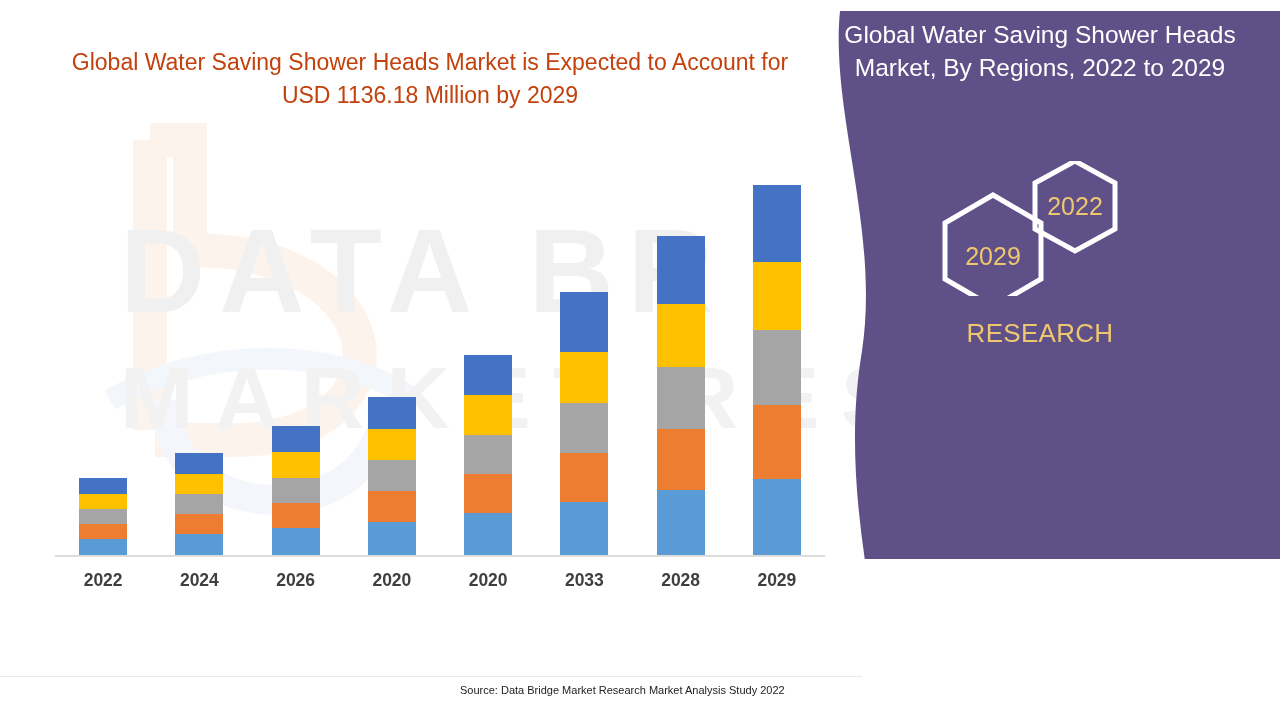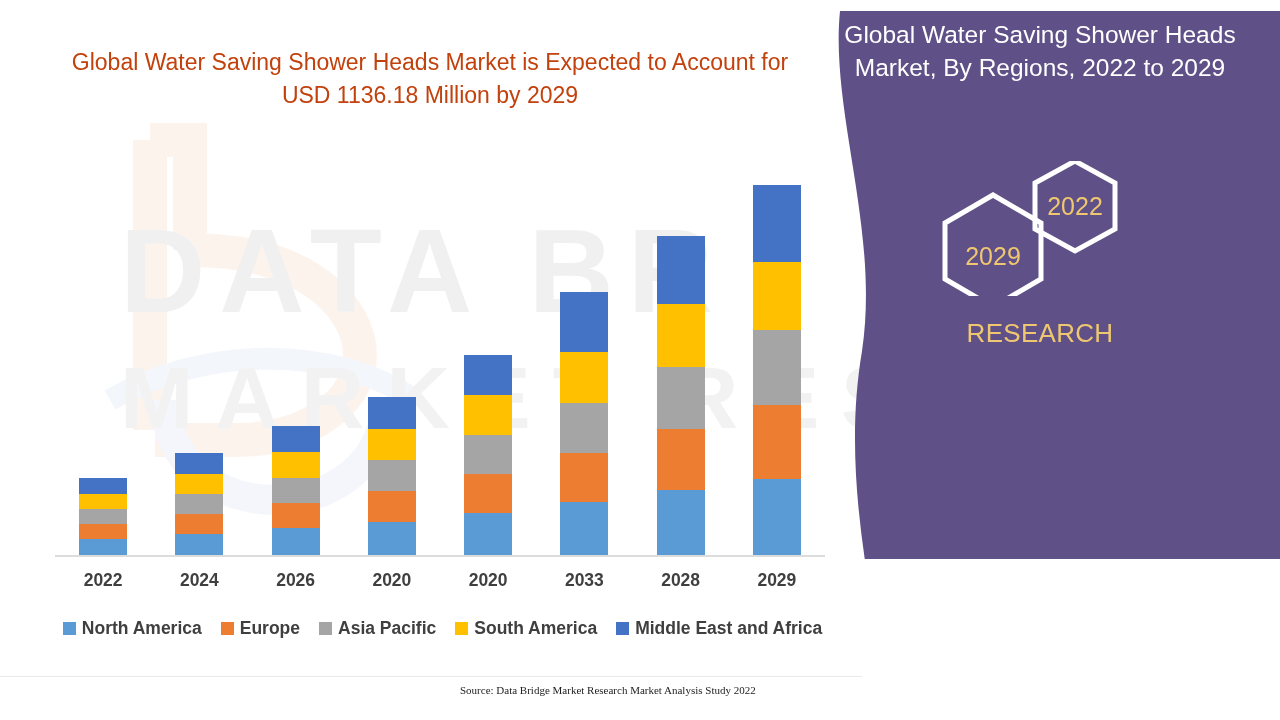--- a/index.html
+++ b/index.html
@@ -92,21 +92,21 @@
 
   .footer {
     position:absolute; left:0; top:684px; width:860px; height:22px;
   }
   .footer .fl {
     position:absolute; left:58px; top:0;
     font-family:"Liberation Serif", serif; font-size:11.5px; color:#222;
   }
   .footer .fr {
     position:absolute; left:460px; top:0;
-    font-family:Liberation Serif, serif; font-size:11px; color:#222;
+    font-family:Liberation Sans, sans-serif; font-size:11px; color:#222;
   }
   .hr-foot {
     position:absolute; left:0; top:676px; width:862px; height:1px;
     background:#e9e9ec;
   }
 </style>
 </head>
 <body>
 
 <div id="stage">
@@ -183,42 +183,20 @@
     </div>
   <div class="xlabels" id="xlabels">
       <span>2022</span>
       <span>2024</span>
       <span>2026</span>
       <span>2020</span>
       <span>2020</span>
       <span>2033</span>
       <span>2028</span>
       <span>2029</span>
-    </div>
-  <div class="legend" id="legend">
-      <div class="lg">
-        <i style="background: rgb(91, 155, 213);"></i>
-        <span>North America</span>
-      </div>
-      <div class="lg">
-        <i style="background: rgb(237, 125, 49);"></i>
-        <span>Europe</span>
-      </div>
-      <div class="lg">
-        <i style="background: rgb(165, 165, 165);"></i>
-        <span>Asia Pacific</span>
-      </div>
-      <div class="lg">
-        <i style="background: rgb(255, 192, 0);"></i>
-        <span>South America</span>
-      </div>
-      <div class="lg">
-        <i style="background: rgb(68, 114, 196);"></i>
-        <span>Middle East and Africa</span>
-      </div>
     </div>
 
   <div class="hr-foot"></div>
   <div class="footer">
     <div class="fr">Source: Data Bridge Market Research Market Analysis Study 2022</div>
   </div>
 
   <div class="panel">
     <svg viewBox="0 0 480 720" preserveAspectRatio="none">
       <path id="panelpath" d="M40 0 L480 0 L480 720 L95 720 C75 600 40 470 62 340 C80 220 30 100 40 0 Z" fill="#5f5088"></path>

